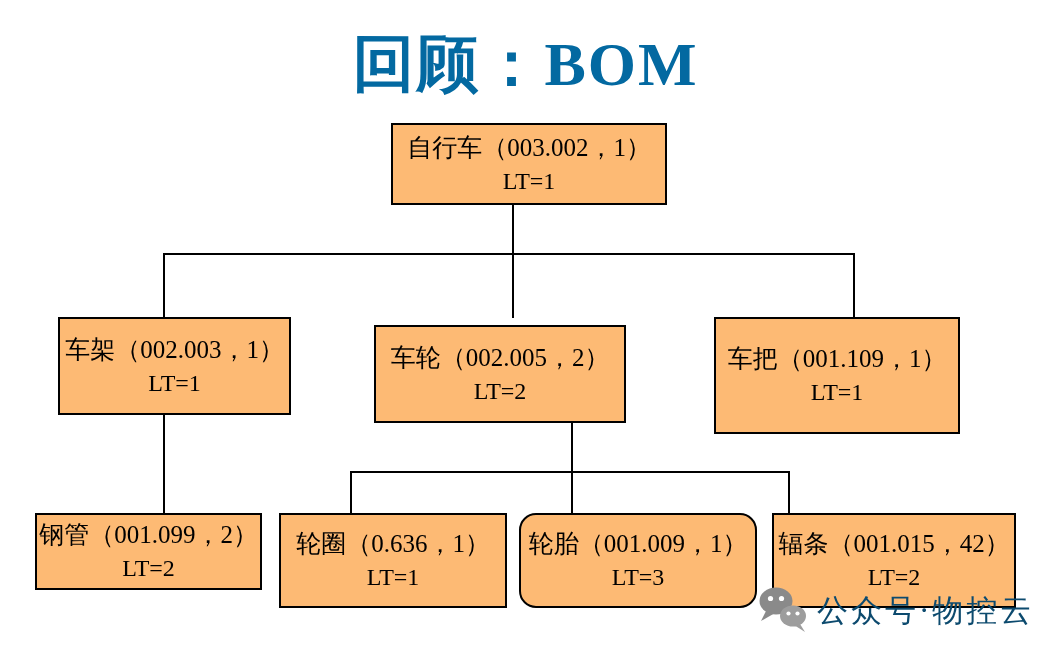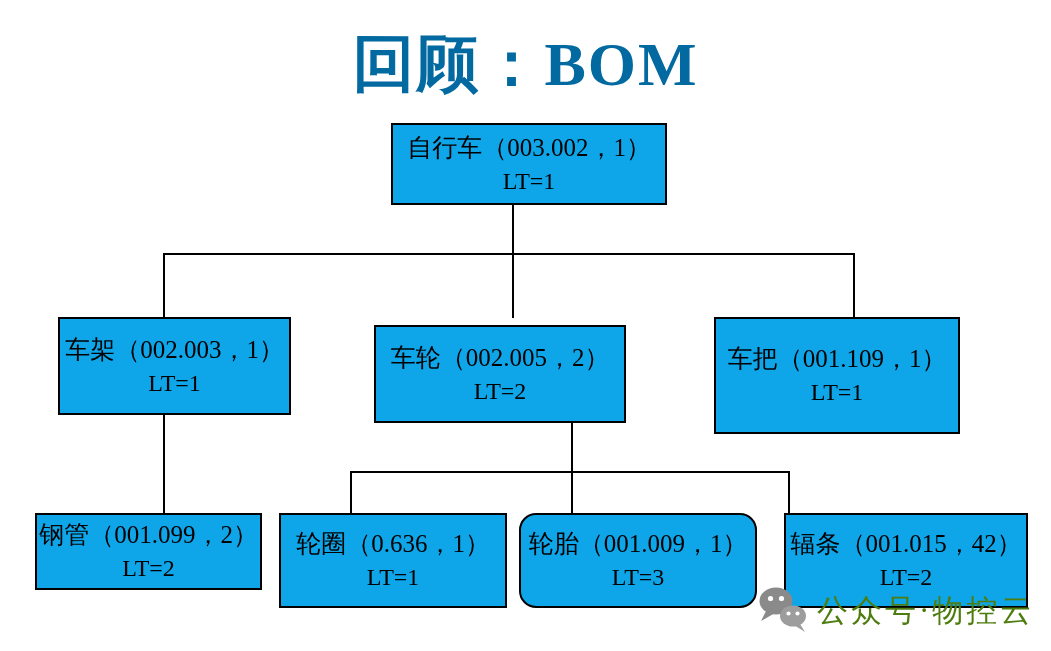--- a/index.html
+++ b/index.html
@@ -24,21 +24,21 @@
     font-size: 62px;
     font-weight: bold;
     color: #0369a1;
     letter-spacing: 2px;
     white-space: nowrap;
   }
   .node {
     position: absolute;
     box-sizing: border-box;
     border: 2px solid #000000;
-    background: #0ea5e9;
+    background: #fdba74;
     display: flex;
     flex-direction: column;
     justify-content: center;
     align-items: center;
     text-align: center;
     color: #000000;
     line-height: 1.35;
   }
   .node .name-line {
     font-size: 25px;
@@ -57,21 +57,21 @@
   .watermark {
     position: absolute;
     left: 757px;
     top: 586px;
     display: flex;
     align-items: center;
     gap: 8px;
   }
   .watermark .wm-text {
     font-size: 31px;
-    color: #4d7c0f;
+    color: #0c4a6e;
     letter-spacing: 3px;
     white-space: nowrap;
     font-family: Liberation Serif, serif;
   }
 </style>
 </head>
 <body>
 
 <div id="canvas">
 
@@ -110,21 +110,21 @@
     <span class="lt-line">LT=2</span>
   </div>
   <div class="node" style="left:279px; top:513px; width:228px; height:95px;">
     <span class="name-line">轮圈（0.636，1）</span>
     <span class="lt-line">LT=1</span>
   </div>
   <div class="node" style="left:519px; top:513px; width:238px; height:95px;border-radius:17px;">
     <span class="name-line">轮胎（001.009，1）</span>
     <span class="lt-line">LT=3</span>
   </div>
-  <div class="node" style="left:772px; top:513px; width:244px; height:95px;margin-left:12px;">
+  <div class="node" style="left:772px; top:513px; width:244px; height:95px;">
     <span class="name-line">辐条（001.015，42）</span>
     <span class="lt-line">LT=2</span>
   </div>
 
   <div class="watermark">
     <span style="display:inline-block; line-height:0;">
       <svg width="52" height="50" viewBox="0 0 52 50">
         <ellipse cx="19" cy="15" rx="16.5" ry="13.5" fill="#8a8a8a"></ellipse>
         <polygon points="9,25 4,35 18,27" fill="#8a8a8a"></polygon>
         <circle cx="13.5" cy="12.5" r="2.6" fill="#ffffff"></circle>

